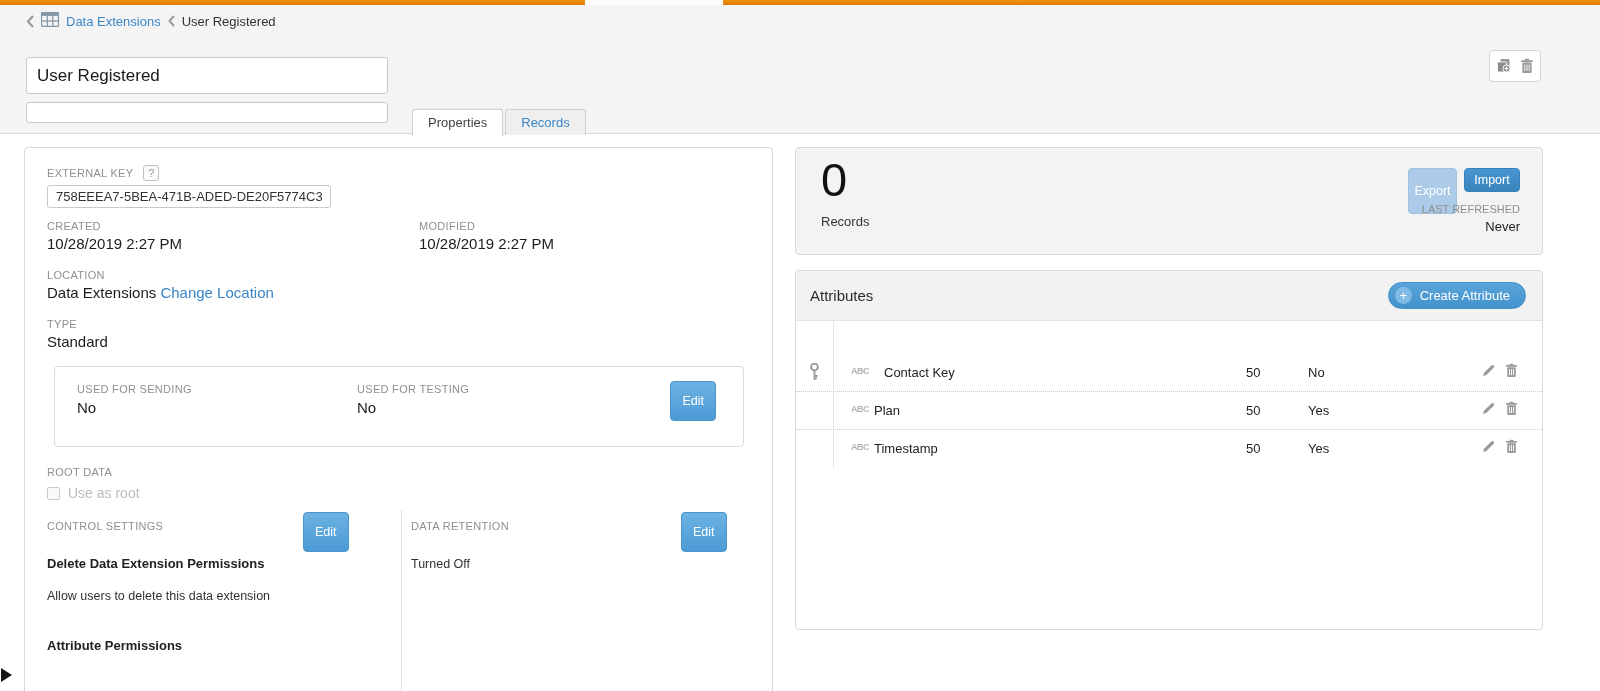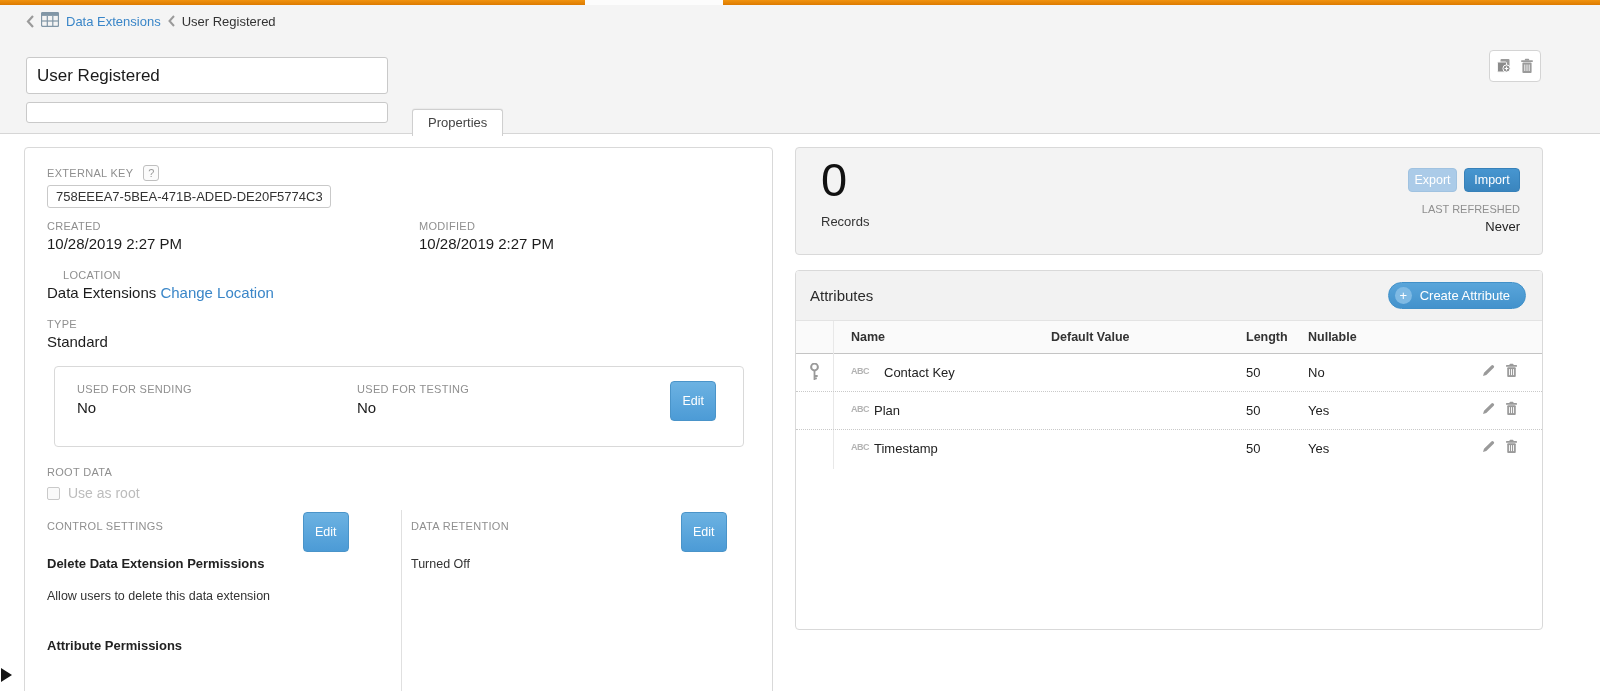--- a/index.html
+++ b/index.html
@@ -17,21 +17,21 @@
   .breadcrumb { position:absolute; left:26px; top:12px; display:flex; align-items:center; gap:7px; font-size:13px; }
   .crumb-chevron { display:inline-flex; align-items:center; }
   .crumb-link { color:#3A86C8; cursor:pointer; }
   .crumb-current { color:#333; }
   .name-input { position:absolute; left:26px; top:57px; width:362px; height:37px;
     border:1px solid #c9c9c9; border-radius:3px; background:#fff; font-size:17px; color:#1a1a1a;
     padding:0 10px; font-family:"Liberation Sans", sans-serif; }
   .desc-input { position:absolute; left:26px; top:102px; width:362px; height:21px;
     border:1px solid #c9c9c9; border-radius:3px; background:#fff; font-size:12px; padding:0 8px;
     font-family:"Liberation Sans", sans-serif; }
-  .tabs { position:absolute; left:412px; top:109px; display:flex;flex-direction:column; }
+  .tabs { position:absolute; left:412px; top:109px; display:flex; }
   .tab { height:26px; padding:5px 15px 0 15px; font-size:13px; border:1px solid #cfcfcf;
     border-bottom:none; border-radius:3px 3px 0 0; margin-right:2px; cursor:pointer; }
   .tab.active { background:#fff; color:#444; position:relative; z-index:2; height:27px; box-shadow:0 -1px 1px rgba(0,0,0,0.04);}
   .tab.inactive { background:#efefef; color:#3A86C8; }
   .header-actions { position:absolute; left:1489px; top:50px; width:52px; height:32px;
     background:#fff; border:1px solid #d4d4d4; border-radius:4px; display:flex;
     align-items:center; justify-content:center; gap:8px; }
   .icon-btn { display:inline-flex; cursor:pointer; }
 
   
@@ -58,21 +58,21 @@
   .disabled-label { color:#bcbcbc; font-size:14px; }
   .v-divider { position:absolute; left:376px; top:362px; width:1px; height:198px; background:#e0e0e0; }
   .perm-title { font-size:13px; font-weight:bold; color:#222; }
   .perm-desc { font-size:12.5px; color:#333; }
 
   .records-panel { position:absolute; left:795px; top:12px; width:748px; height:108px;
     background:#f3f3f3; border:1px solid #d9d9d9; border-radius:4px; }
   .big-count { position:absolute; left:25px; top:4px; font-size:47px; color:#111; }
   .records-lbl { position:absolute; left:25px; top:66px; font-size:13px; color:#333; }
   .btn-export { position:absolute; right:85px; top:20px; width:49px; background:#ABCBE8; border:1px solid #A0C2E0;
-    border-radius:4px; color:#fff; font-size:12.5px; padding:4px 0; text-align:center; cursor:pointer; }
+    border-radius:4px; color:#fff; font-size:12.5px; padding:15px 0; text-align:center; cursor:pointer; }
   .btn-import { position:absolute; right:22px; top:20px; width:56px; background:linear-gradient(180deg,#4796D0,#3A85BE);
     border:1px solid #3781B9; border-radius:4px; color:#fff; font-size:12.5px; padding:4px 0; text-align:center; cursor:pointer;margin-left:27px; }
   .last-refreshed-lbl { position:absolute; right:22px; top:55px; font-size:11px; color:#8f8f8f; }
   .last-refreshed-val { position:absolute; right:22px; top:71px; font-size:13px; color:#222; }
 
   .attr-panel { position:absolute; left:795px; top:135px; width:748px; height:360px;
     background:#fff; border:1px solid #d9d9d9; border-radius:4px; overflow:hidden; }
   .attr-header { position:absolute; left:0; top:0; width:100%; height:50px; background:#f2f2f2;
     border-bottom:1px solid #e3e3e3; }
   .attr-title { position:absolute; left:14px; top:16px; font-size:15px; color:#2b2b2b; }
@@ -162,21 +162,21 @@
       <span class="lbl">EXTERNAL KEY</span>
       <span class="help-icon">?</span>
     </div>
     <input class="lp extkey-input" style="left: 22px; top: 37px;" type="text" value="758EEEA7-5BEA-471B-ADED-DE20F5774C3E">
 
     <div class="lp lbl" style="left:22px; top:72px;">CREATED</div>
     <div class="lp val" style="left:22px; top:87px;">10/28/2019 2:27 PM</div>
     <div class="lp lbl" style="left:394px; top:72px;">MODIFIED</div>
     <div class="lp val" style="left:394px; top:87px;">10/28/2019 2:27 PM</div>
 
-    <div class="lp lbl" style="left:22px; top:121px;margin-left:16px;">LOCATION</div>
+    <div class="lp lbl" style="left:22px; top:121px;">LOCATION</div>
     <div class="lp val" style="left:22px; top:136px;">
       <span>Data Extensions</span>
       <span class="link">Change Location</span>
     </div>
 
     <div class="lp lbl" style="left:22px; top:170px;">TYPE</div>
     <div class="lp val" style="left:22px; top:185px;">Standard</div>
 
     <div class="usage-box">
       <div class="lp lbl" style="left:22px; top:16px;">USED FOR SENDING</div>
@@ -217,26 +217,20 @@
 
   <div class="attr-panel">
     <div class="attr-header">
       <div class="attr-title">Attributes</div>
       <div class="btn-create">
         <span class="plus-circle">+</span>
         <span>Create Attribute</span>
       </div>
     </div>
 
-    <div class="attr-thead">
-      <span class="th" style="left:55px;">Name</span>
-      <span class="th" style="left:255px;">Default Value</span>
-      <span class="th" style="left:450px;">Length</span>
-      <span class="th" style="left:512px;">Nullable</span>
-    </div>
     <div class="keycol-line"></div>
 
     <div class="attr-row sep" style="top:83px;">
       <span class="cell" style="left:13px; top:9px;">
         <svg width="11" height="18" viewBox="0 0 11 18">
           <circle cx="5.5" cy="4" r="3.4" fill="none" stroke="#9a9a9a" stroke-width="2"></circle>
           <path d="M5.5 7.4 V17 M5.5 13 h3.2 M5.5 15.4 h2.4" stroke="#9a9a9a" stroke-width="1.8" fill="none"></path>
         </svg>
       </span>
       <span class="abc-icon">ABC</span>

